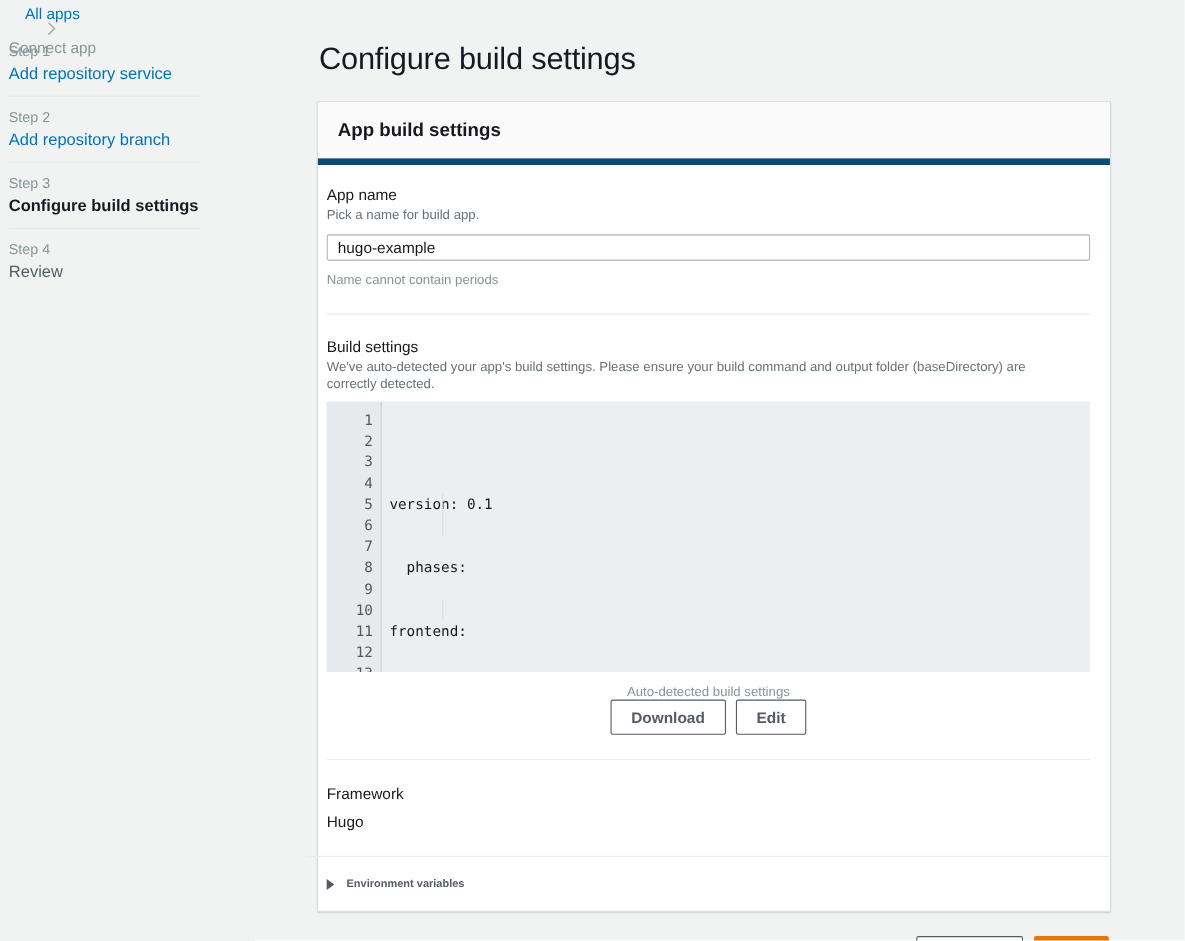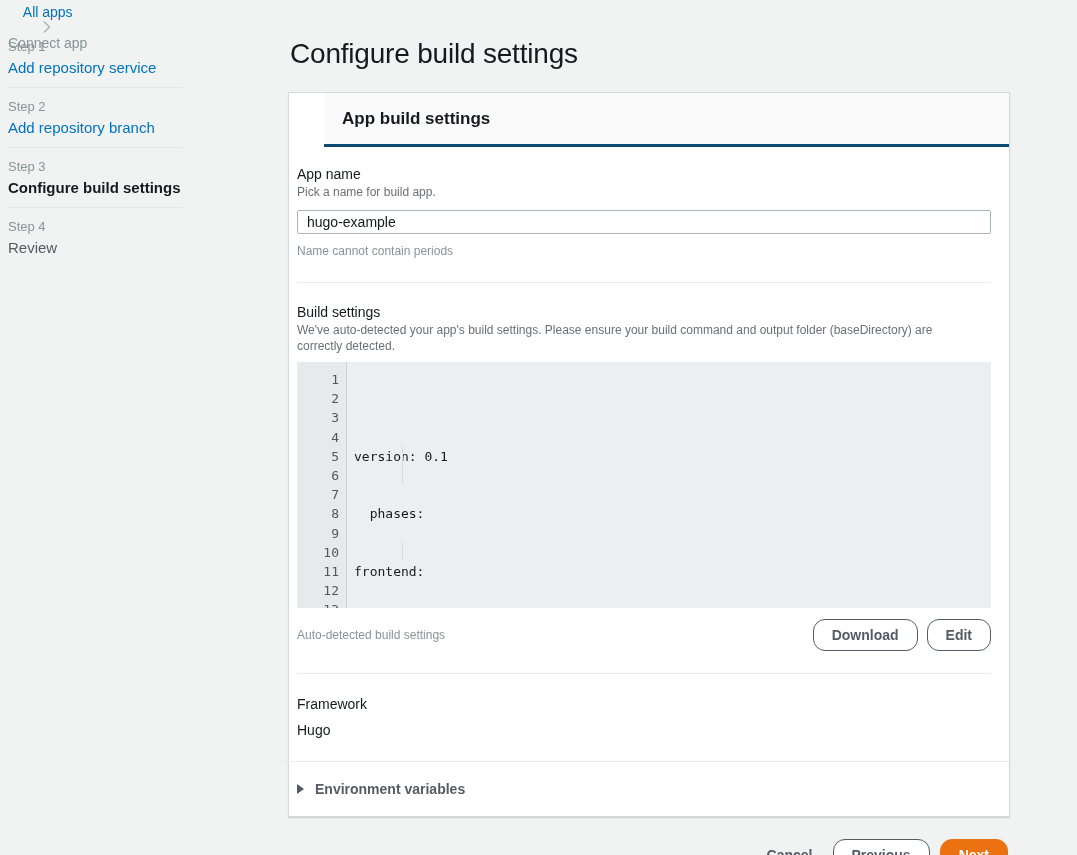--- a/index.html
+++ b/index.html
@@ -97,23 +97,22 @@
 
   
   .card {
     margin-top: 22px;
     background: #ffffff;
     border: 1px solid #d5dbdb;
     box-shadow: 0 1px 1px 0 rgba(0,28,36,0.15);
   }
   .card-header {
     background: #fafafa;
-    border-bottom: 3px solid #0c4a6e;
+    border-bottom: 6px solid #0c4a6e;
     padding: 16px 6px 15px 18px;
-    margin-left: 35px;
   }
   .card-header h2 {
     margin: 0;
     font-size: 17px;
     font-weight: bold;
     color: #16191f;
   }
   .card-body {
     padding: 18px 18px 0 8px;
   }
@@ -207,35 +206,36 @@
     width: 1px;
     background: #d8dcdf;
   }
 
   .editor-footer {
     display: flex;
     align-items: center;
     justify-content: space-between;
     margin-top: 11px;
     min-height: 32px;
+    flex-direction: column;
   }
   .editor-caption {
     font-size: 12px;
     color: #879596;
   }
   .btn-group { display: flex; gap: 9px; }
 
   .btn {
     font-family: "Liberation Sans", sans-serif;
     font-size: 14px;
     font-weight: bold;
     color: #545b64;
     background: #ffffff;
     border: 1px solid #545b64;
-    border-radius: 12px;
+    border-radius: 2px;
     padding: 0 18px;
     height: 32px;
     line-height: 30px;
     cursor: pointer;
     white-space: nowrap;
   }
   .btn-primary {
     color: #ffffff;
     background: #ec7211;
     border: 1px solid #ec7211;
@@ -274,21 +274,21 @@
   }
   .caret {
     width: 0;
     height: 0;
     border-left: 7px solid #545b64;
     border-top: 5px solid transparent;
     border-bottom: 5px solid transparent;
     margin-right: 11px;
   }
   .expander-label {
-    font-size: 14px;
+    font-size: 10px;
     font-weight: bold;
     color: #545b64;
   }
 
   .footer-actions {
     display: flex;
     align-items: center;
     justify-content: flex-end;
     gap: 10px;
     margin-top: 22px;

